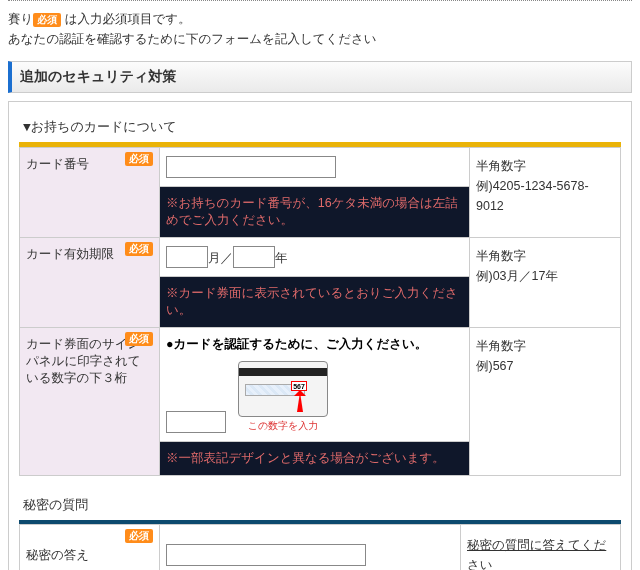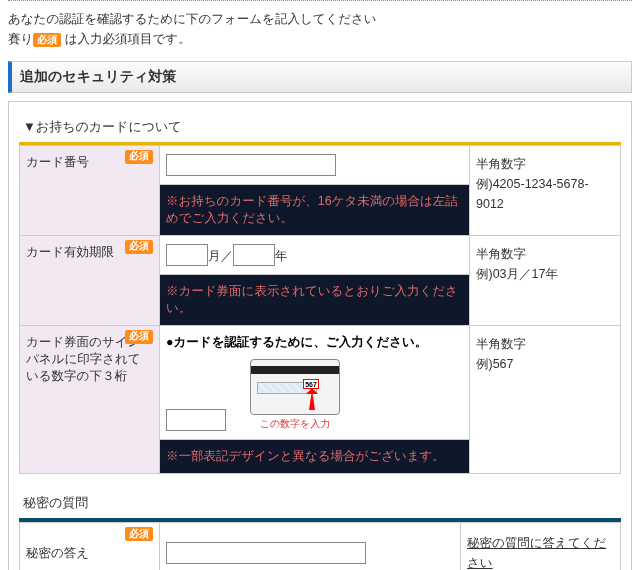--- a/index.html
+++ b/index.html
@@ -47,40 +47,40 @@
   }
   .panel {
     border: 1px solid #ccc;
     margin: 8px 8px 0 8px;
     padding: 10px;
   }
   .sub-title {
     padding: 6px 4px;
     font-size: 13px;
     color: #333;
-    border-bottom: 3px solid #eab308;
+    border-bottom: 5px solid #eab308;
+    font-family: Liberation Mono, monospace;
   }
   table.form {
     width: 100%;
     border-collapse: collapse;
     table-layout: fixed;
   }
   table.form td {
     border: 1px solid #ccc;
     padding: 8px 6px;
     vertical-align: top;
     font-size: 12.5px;
   }
   td.label {
     width: 140px;
     background: #f2e8f2;
     position: relative;
     color: #333;
     vertical-align: middle;
-    font-family: Liberation Mono, monospace;
   }
   td.label .req-pos {
     position: absolute;
     top: 4px;
     right: 6px;
   }
   td.mid {
     width: 310px;
     vertical-align: middle;
   }
@@ -157,21 +157,21 @@
   }
   .card-caption {
     font-size: 10px;
     color: #d33;
     text-align: center;
     margin-top: 2px;
   }
   .cvv-row {
     display: flex;
     align-items: flex-end;
-    gap: 16px;
+    gap: 4px;
     margin-top: 8px;
   }
   .sub-title2 {
     padding: 10px 4px 6px 4px;
     border-bottom: 4px solid #0c4a6e;
     margin-top: 10px;
   }
   table.form2 {
     width: 100%;
     border-collapse: collapse;
@@ -195,25 +195,25 @@
     text-decoration: underline;
     line-height: 1.6;
   }
 </style>
 </head>
 <body>
 
 <div class="dotted-top"></div>
 
 <div class="intro">
-  <div>あなたの認証を確認するために下のフォームを記入してください</div>
   <div>
     <span>賽り</span><span class="req-badge">必須</span>
     <span>は入力必須項目です。</span>
   </div>
+  <div>あなたの認証を確認するために下のフォームを記入してください</div>
 </div>
 
 <div class="section-header">
   <span>追加のセキュリティ対策</span>
 </div>
 
 <div class="panel">
 
   <div class="sub-title">▼お持ちのカードについて</div>
 

